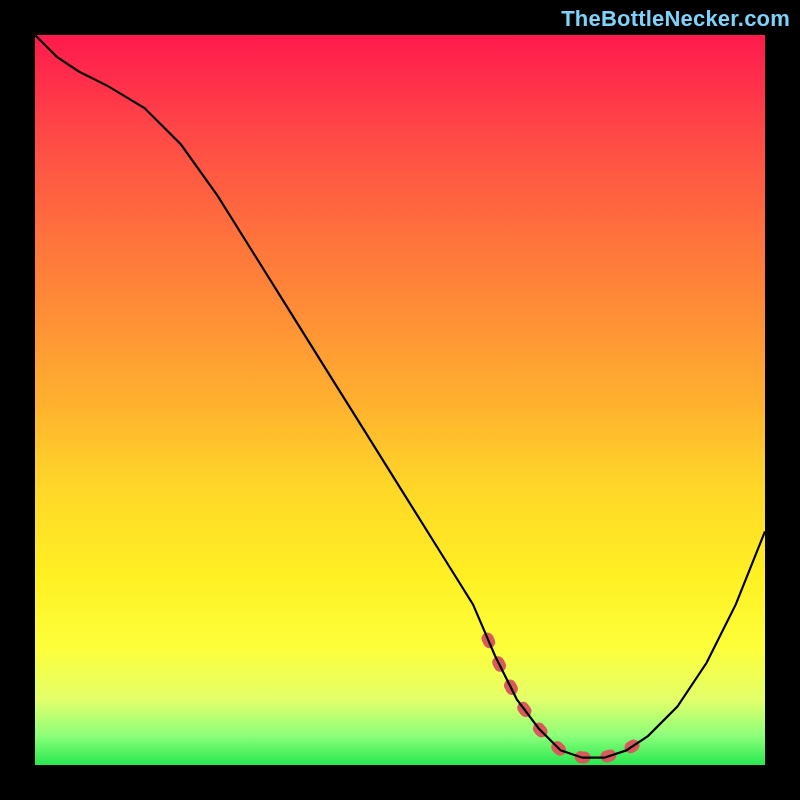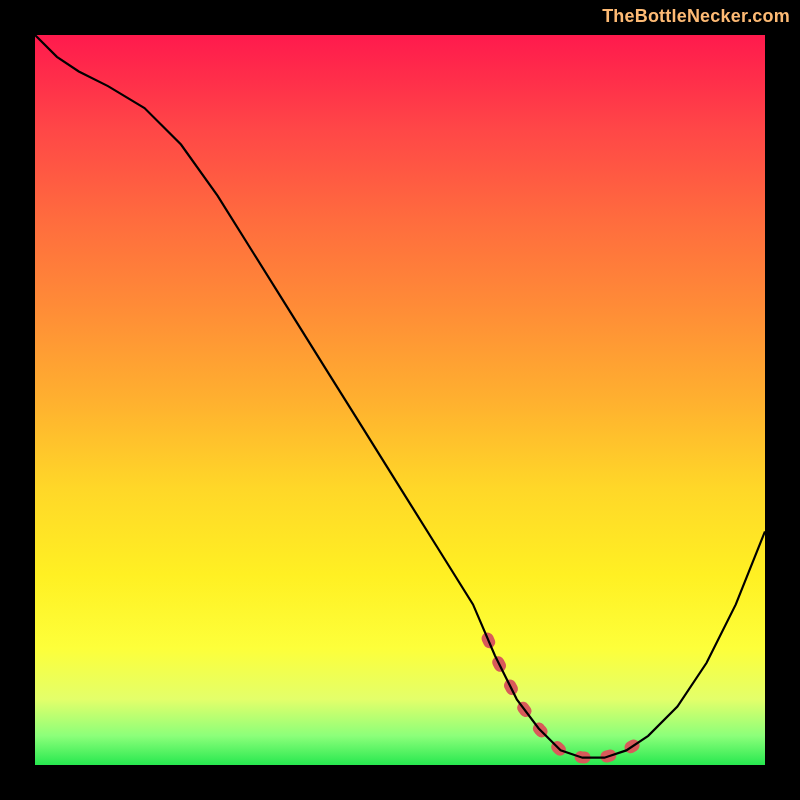--- a/index.html
+++ b/index.html
@@ -42,23 +42,23 @@
       #e3ff6a 91%,
       #8cff7a 96%,
       #27e84f 100%
     );
   }
   .watermark {
     position: absolute;
     top: 6px;
     right: 10px;
     font-family: Arial, Helvetica, sans-serif;
-    font-size: 18px;
+    font-size: 22px;
     font-weight: bold;
-    color: #fdba74;
+    color: #7dd3fc;
     letter-spacing: 0.2px;
   }
   svg.curve {
     position: absolute;
     left: 0;
     top: 0;
     width: 100%;
     height: 100%;
   }
   .curve-main {

